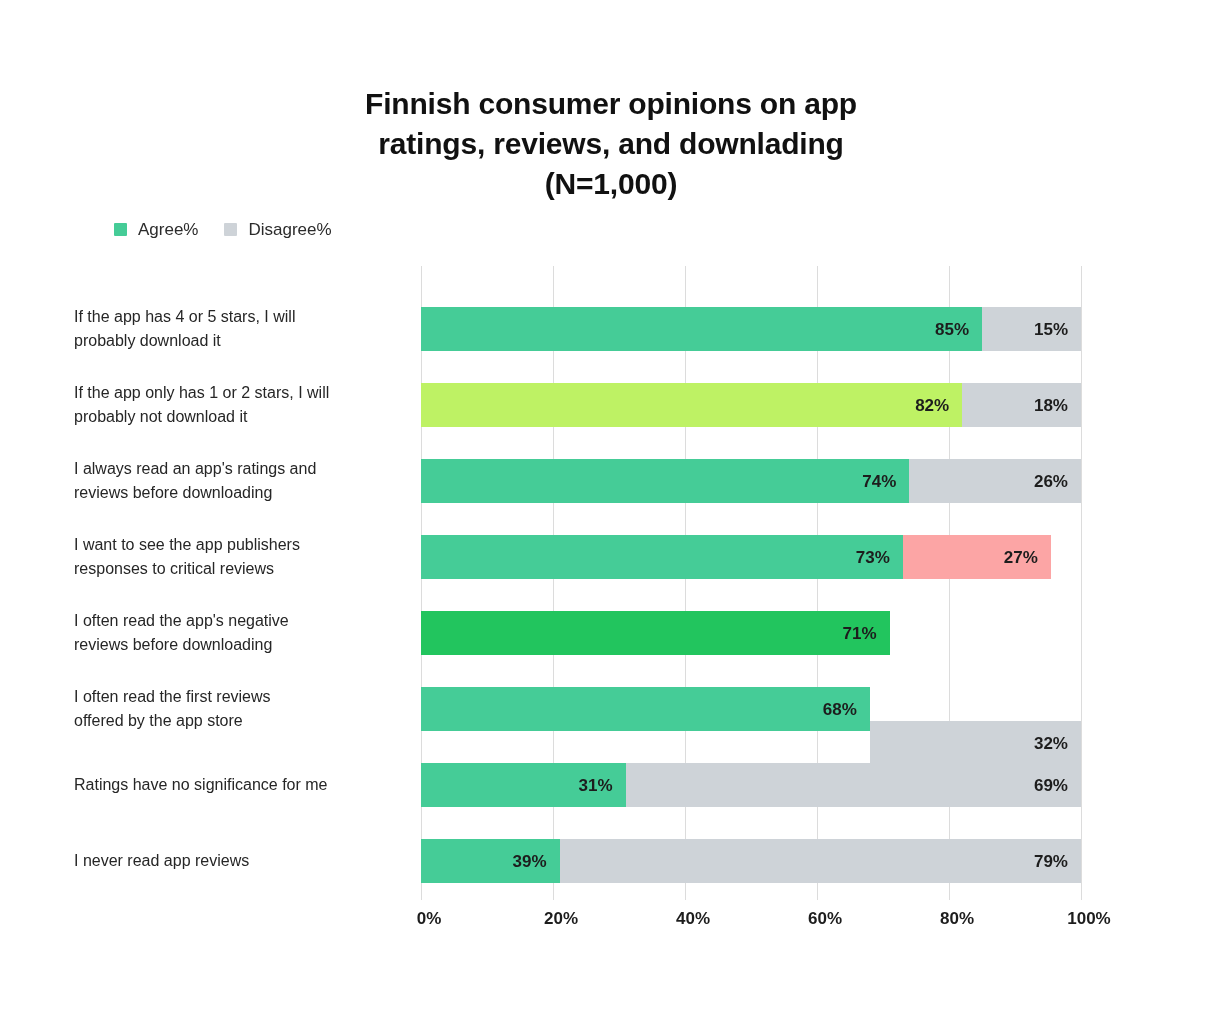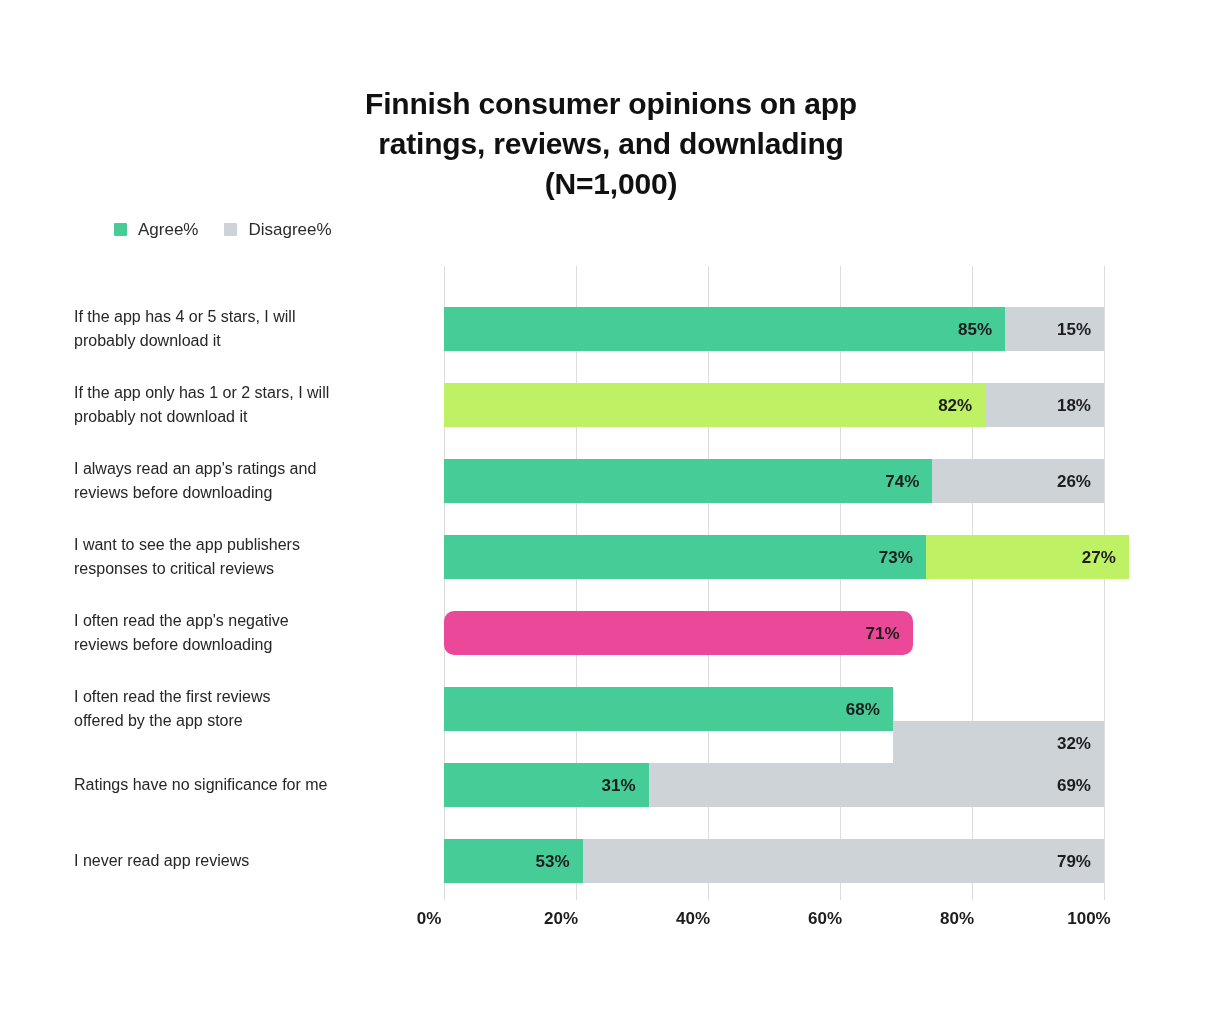--- a/index.html
+++ b/index.html
@@ -60,21 +60,21 @@
   
   #plot-wrap {
     position: absolute;
     left: 0;
     top: 0;
     width: 1222px;
     height: 1019px;
   }
   #plot-area {
     position: absolute;
-    left: 444px;
+    left: 421px;
     top: 266px;
     width: 660px;
     height: 634px;
   }
   .gridline {
     position: absolute;
     top: 0;
     width: 1px;
     height: 634px;
     background: #dcdcdc;
@@ -185,26 +185,26 @@
           <span class="seg-value">74%</span>
         </div>
         <div class="seg seg-disagree" style="left: 488.4px; width: 171.6px; background: rgb(206, 211, 216);">
           <span class="seg-value">26%</span>
         </div>
       </div>
       <div class="row" style="top: 269px;">
         <div class="seg seg-agree" style="width: 481.8px; background: rgb(69, 204, 151);">
           <span class="seg-value">73%</span>
         </div>
-        <div class="seg seg-disagree" style="left: 481.8px; width: 203px; background: #bef264;">
+        <div class="seg seg-disagree" style="left: 481.8px; width: 148px; background: #fca5a5;">
           <span class="seg-value">27%</span>
         </div>
       </div>
       <div class="row" style="top: 345px;">
-        <div class="seg seg-agree" style="width: 468.6px; background: #ec4899; border-radius: 10px;">
+        <div class="seg seg-agree" style="width: 468.6px; background: #22c55e;">
           <span class="seg-value">71%</span>
         </div>
       </div>
       <div class="row" style="top: 421px;">
         <div class="seg seg-agree" style="width: 448.8px; background: rgb(69, 204, 151);">
           <span class="seg-value">68%</span>
         </div>
         <div class="seg seg-disagree" style="left: 448.8px; width: 211.2px; background: rgb(206, 211, 216); margin-top: 34px;">
           <span class="seg-value">32%</span>
         </div>
@@ -212,21 +212,21 @@
       <div class="row" style="top: 497px;">
         <div class="seg seg-agree" style="width: 204.6px; background: rgb(69, 204, 151);">
           <span class="seg-value">31%</span>
         </div>
         <div class="seg seg-disagree" style="left: 204.6px; width: 455.4px; background: rgb(206, 211, 216);">
           <span class="seg-value">69%</span>
         </div>
       </div>
       <div class="row" style="top: 573px;">
         <div class="seg seg-agree" style="width: 138.6px; background: rgb(69, 204, 151);">
-          <span class="seg-value">53%</span>
+          <span class="seg-value">39%</span>
         </div>
         <div class="seg seg-disagree" style="left: 138.6px; width: 521.4px; background: rgb(206, 211, 216);">
           <span class="seg-value">79%</span>
         </div>
       </div>
     </div>
   <div id="x-axis">
       <span class="x-tick" style="left: 0px;">0%</span>
       <span class="x-tick" style="left: 132px;">20%</span>
       <span class="x-tick" style="left: 264px;">40%</span>

